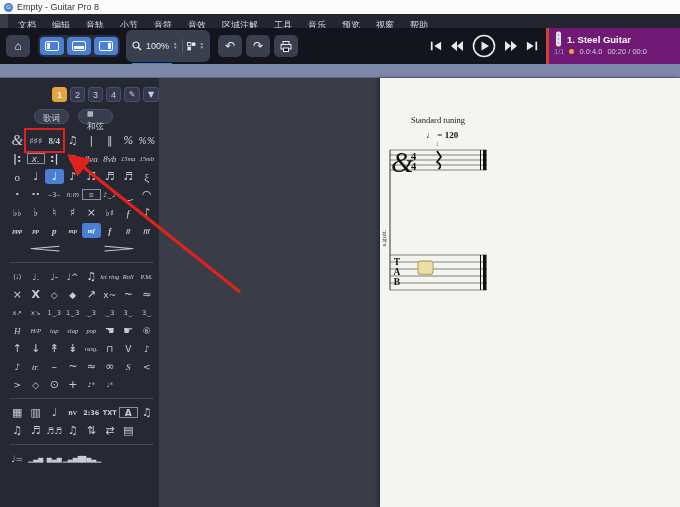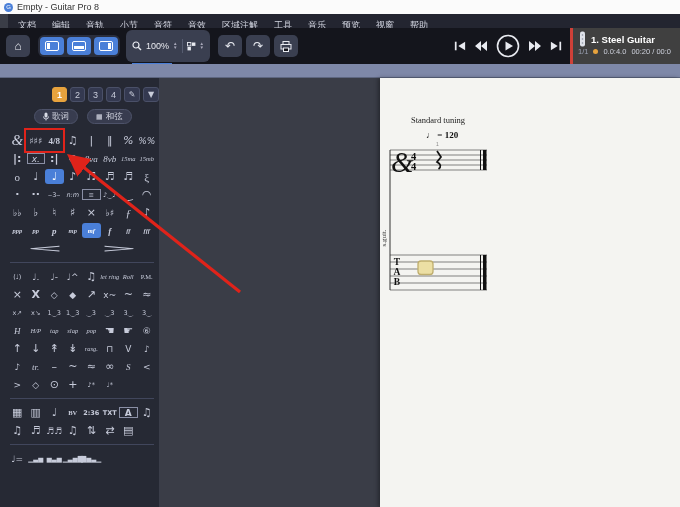--- a/index.html
+++ b/index.html
@@ -32,21 +32,21 @@
   .vicon.bottom i{left:1px;bottom:1px;width:10px;height:3px;}
   .vicon.right i{right:1px;top:1px;width:3px;height:6px;}
   .zoom-group{height:22px;background:#3a3f50;border-radius:6px;display:flex;align-items:center;
               padding:16px 6px;gap:4px;margin-right:8px;color:#e8eaf0;font-size:9px;position:relative;}
   .spin{display:flex;flex-direction:column;font-size:4.5px;line-height:4.5px;color:#aab;cursor:pointer;}
   .zoom-underline{position:absolute;left:6px;bottom:-3px;width:40px;height:2px;background:var(--accent);}
   .sep{width:1px;height:14px;background:#565c70;}
   .tb-undo,.tb-redo{font-size:12px;}
   .transport{margin-left:auto;display:flex;align-items:center;gap:8px;padding-right:8px;}
   .tr-btn{display:flex;align-items:center;justify-content:center;cursor:pointer;}
-  .trackpanel{width:110px;height:36px;background:#404040;position:relative;overflow:hidden;
+  .trackpanel{width:134px;height:36px;background:#701a75;position:relative;overflow:hidden;
               padding:3px 0 0 8px;flex:none;}
   .tp-red{position:absolute;left:0;top:0;width:3px;height:36px;background:#cf4038;}
   .tp-row1{display:flex;align-items:center;gap:4px;}
   .tp-title{color:#fff;font-size:9.5px;font-weight:bold;white-space:nowrap;}
   .tp-row2{display:flex;align-items:center;gap:5px;margin-top:0;font-size:7.5px;color:#cfd2dd;white-space:nowrap;}
   .tp-pos{color:#9aa0b2;}
   .tp-dot{width:5px;height:5px;border-radius:50%;background:var(--orange);flex:none;}
 
   
   .tabbar{position:absolute;left:0;top:64px;width:680px;height:14px;background:#7e88a8;
@@ -59,21 +59,21 @@
            border-right:1px solid #3a3d49;overflow:hidden;}
   .sb-tabs{display:flex;gap:3px;margin:9px 0 0 52px;align-items:center;}
   .sb-tab{width:15px;height:15px;background:#343950;border:1px solid #4a5068;border-radius:3px;
           color:#c8ccda;font-size:9px;display:flex;align-items:center;justify-content:center;cursor:pointer;}
   .sb-tab.sel{background:var(--orange);border-color:var(--orange);color:#fff;font-weight:bold;}
   .sb-iconbtn{width:16px;height:15px;background:#343950;border:1px solid #4a5068;border-radius:3px;
           color:#c8ccda;font-size:8px;display:flex;align-items:center;justify-content:center;cursor:pointer;
           font-family:"DejaVu Sans",sans-serif;}
   .sb-btns{display:flex;gap:9px;margin:7px 0 0 34px;}
   .sb-btn{height:15px;padding:0 8px;border-radius:8px;background:#383c4f;border:1px solid #4d5269;
-          color:#d8dbe6;font-size:8.5px;display:flex;align-items:center;gap:3px;cursor:pointer;}
+          color:#d8dbe6;font-size:8.5px;display:flex;gap:3px;cursor:pointer;flex-direction:column;}
   .palette{display:grid;grid-template-columns:repeat(8,18.5px);margin:9px 0 0 8px;row-gap:3px;}
   .cell{height:15px;display:flex;align-items:center;justify-content:center;cursor:pointer;
         font-size:11px;color:#c7cbda;font-family:"DejaVu Sans",sans-serif;white-space:nowrap;}
   .cell.sm{font-size:9px;}
   .cell.xs{font-size:6.5px;}
   .cell.big{font-size:15px;}
   .cell.it{font-style:italic;}
   .cell.bd{font-weight:bold;}
   .cell.serif{font-family:"Liberation Serif","DejaVu Sans",serif;}
   .cell.frame{border:1px solid #8a8fa5;height:11px;align-self:center;padding:0 2px;}
@@ -246,21 +246,21 @@
         <span>歌词</span>
       </span>
       <span class="sb-btn">
         <span style="font-size:7px;font-family:'DejaVu Sans',sans-serif;">▦</span>
         <span>和弦</span>
       </span>
     </div>
     <div class="palette">
         <span class="cell serif it big">&amp;</span>
         <span class="cell sm">♯♯♯</span>
-        <span class="cell sm serif bd">4/8</span>
+        <span class="cell sm serif bd">8/4</span>
         <span class="cell">♫</span>
         <span class="cell">|</span>
         <span class="cell">‖</span>
         <span class="cell it">%</span>
         <span class="cell it sm">%%</span>
         <span class="cell bd">|:</span>
         <span class="cell frame sm it">x.</span>
         <span class="cell bd">:|</span>
         <span class="cell">⊕</span>
         <span class="cell it sm serif">8va</span>

